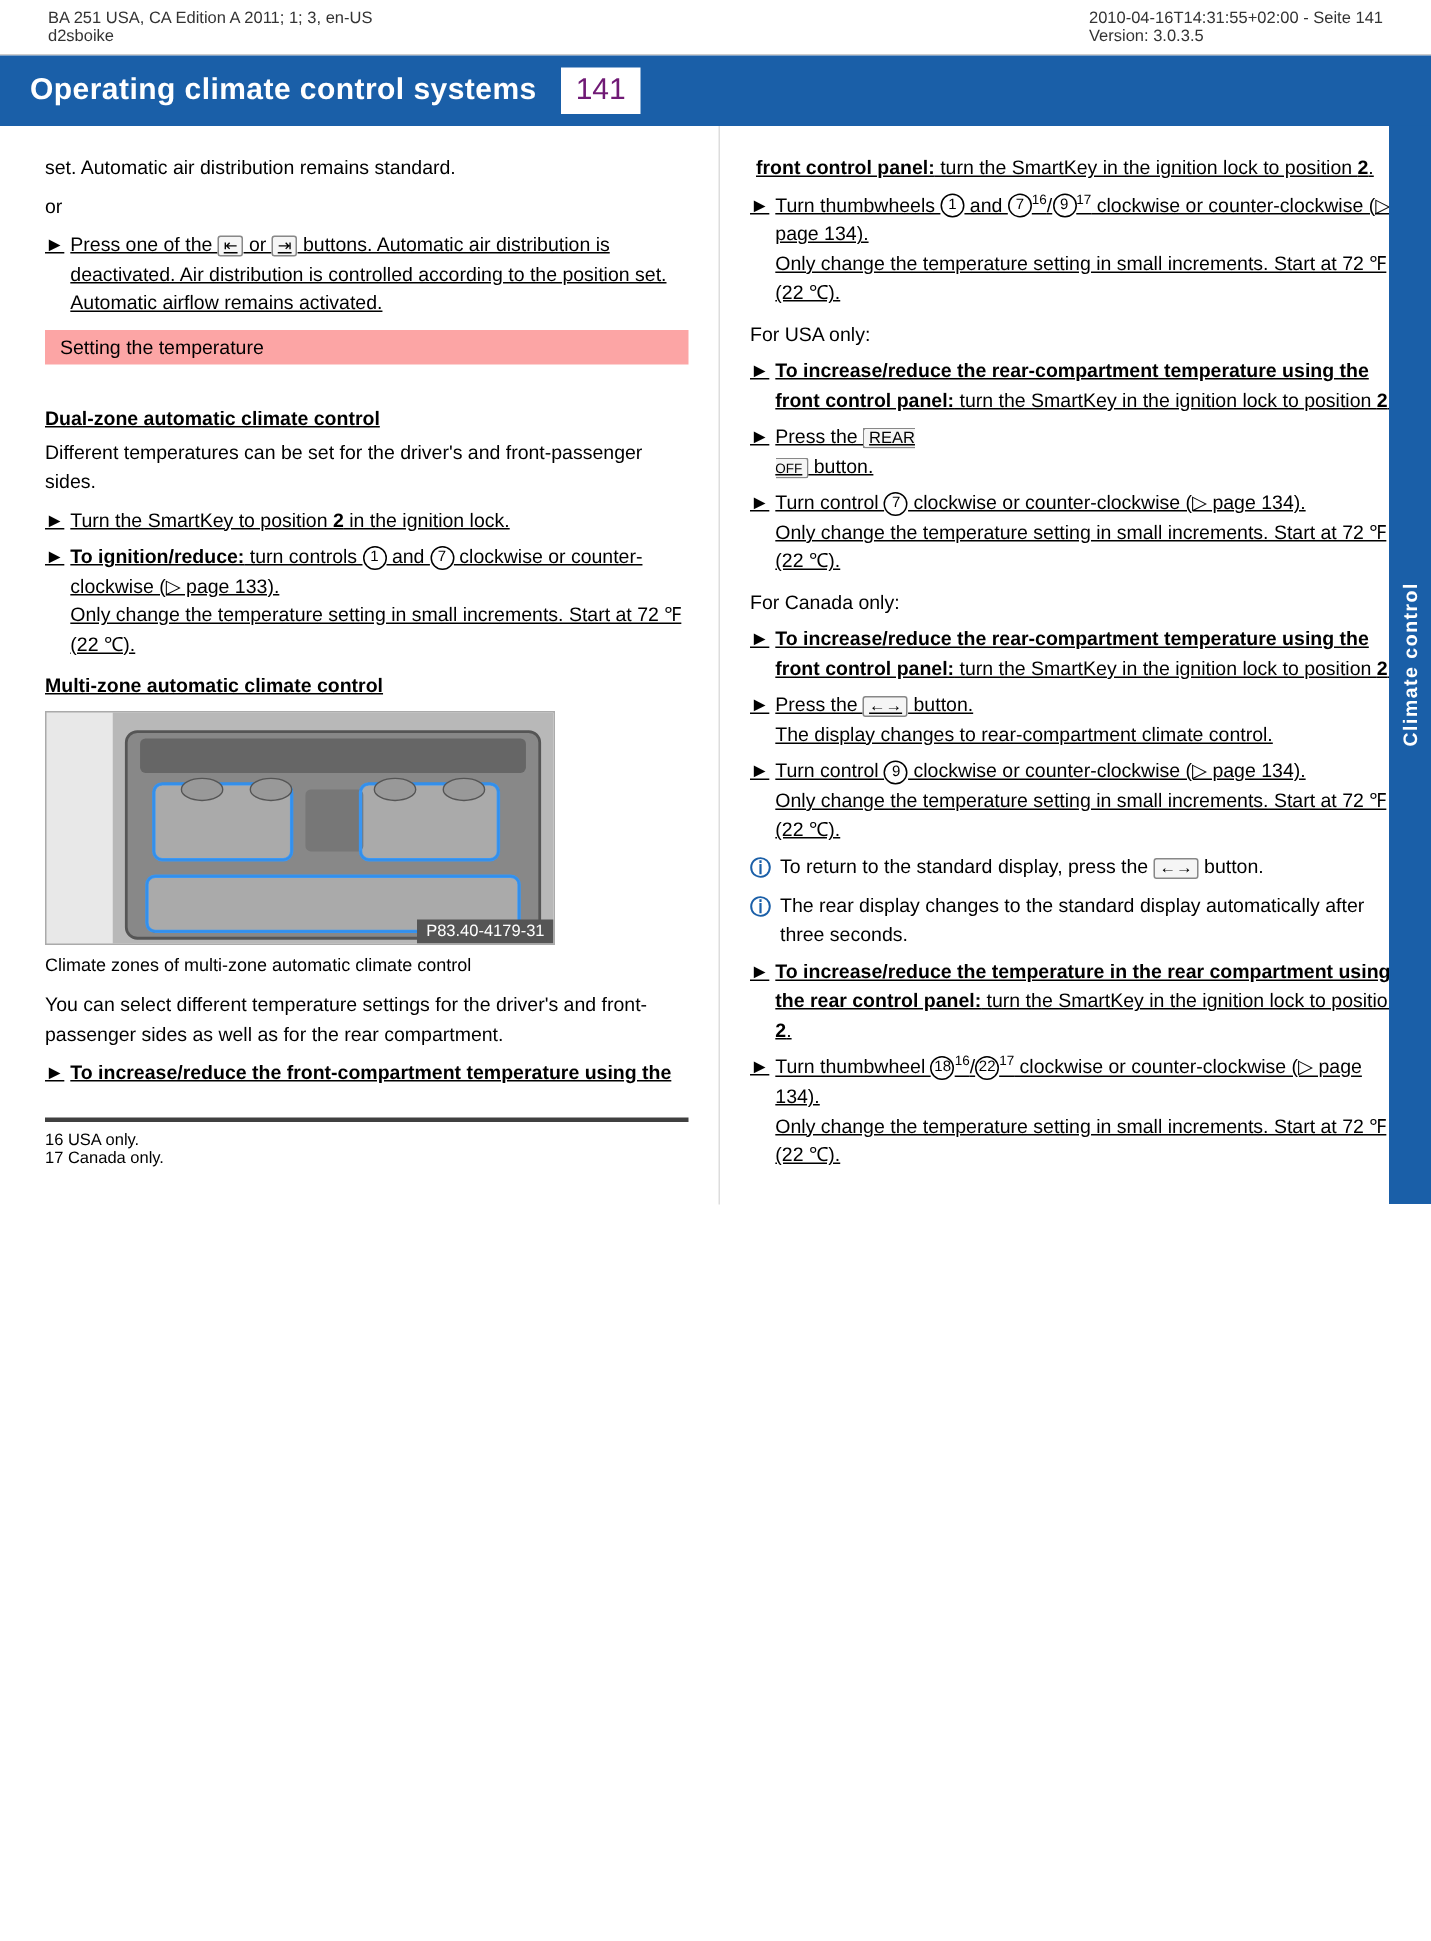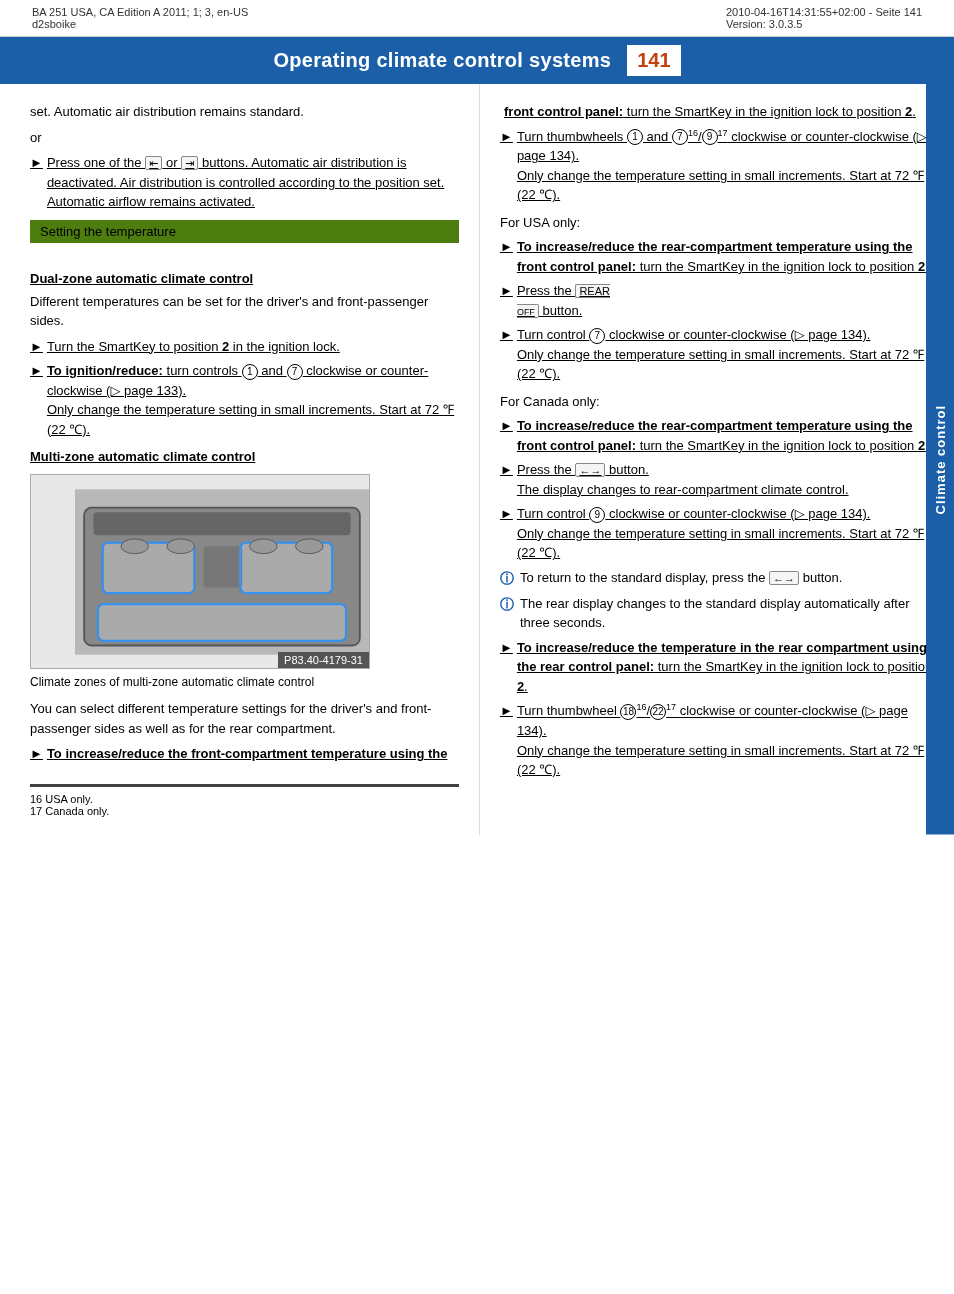--- a/index.html
+++ b/index.html
@@ -21,40 +21,40 @@
       font-size: 11px;
       color: #333;
     }
 
     
     .title-bar {
       background: #1a5fa8;
       color: #fff;
       display: flex;
       align-items: center;
-      justify-content: center;
+      justify-content: flex-start;
       padding: 8px 20px;
       margin-top: 0;
     }
     .title-bar-content {
       display: flex;
       align-items: center;
       gap: 0;
     }
     .title-bar-text {
       font-size: 20px;
       font-weight: bold;
       color: #fff;
       letter-spacing: 0.3px;
     }
     .page-number-box {
       background: #fff;
-      color: #c2410c;
+      color: #701a75;
       font-size: 20px;
-      font-weight: bold;
+      font-weight: normal;
       padding: 4px 10px;
       margin-left: 16px;
       min-width: 48px;
       text-align: center;
     }
 
     
     .main-content {
       display: flex;
       padding: 0;
@@ -91,21 +91,21 @@
       letter-spacing: 1px;
       display: flex;
       align-items: center;
       justify-content: center;
       height: 100%;
     }
 
     p { margin-bottom: 6px; line-height: 1.5; }
 
     .section-header {
-      background: #4d7c0f;
+      background: #fca5a5;
       padding: 4px 10px;
       font-size: 13px;
       font-weight: normal;
       margin-bottom: 28px;
       margin-top: 8px;
     }
 
     .subsection-header {
       font-weight: bold;
       text-decoration: underline;
@@ -143,21 +143,21 @@
       color: #1a5fa8;
       margin-top: 0;
     }
 
     .climate-image-box {
       border: 1px solid #aaa;
       margin: 10px 0 4px 0;
       position: relative;
       background: #e8e8e8;
       width: 340px;
-      height: 195px;
+      height: 156px;
       overflow: hidden;
       padding-left: 44px;
     }
     .climate-image-inner {
       width: 100%;
       height: 100%;
       display: flex;
       align-items: center;
       justify-content: center;
       position: relative;

